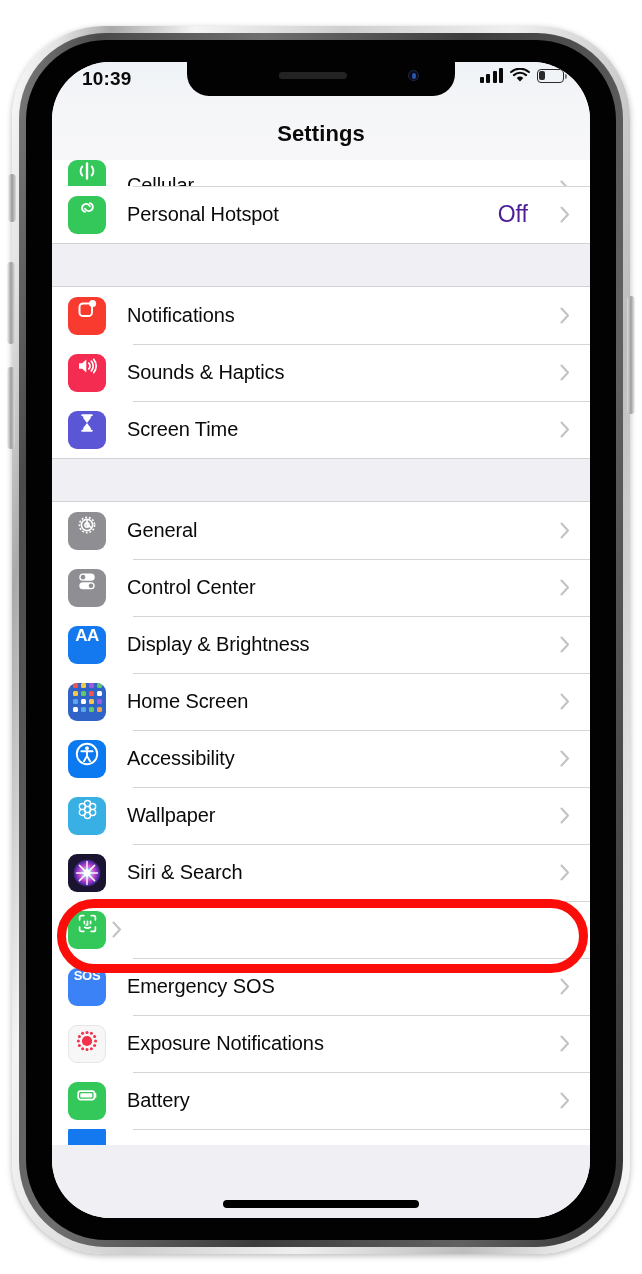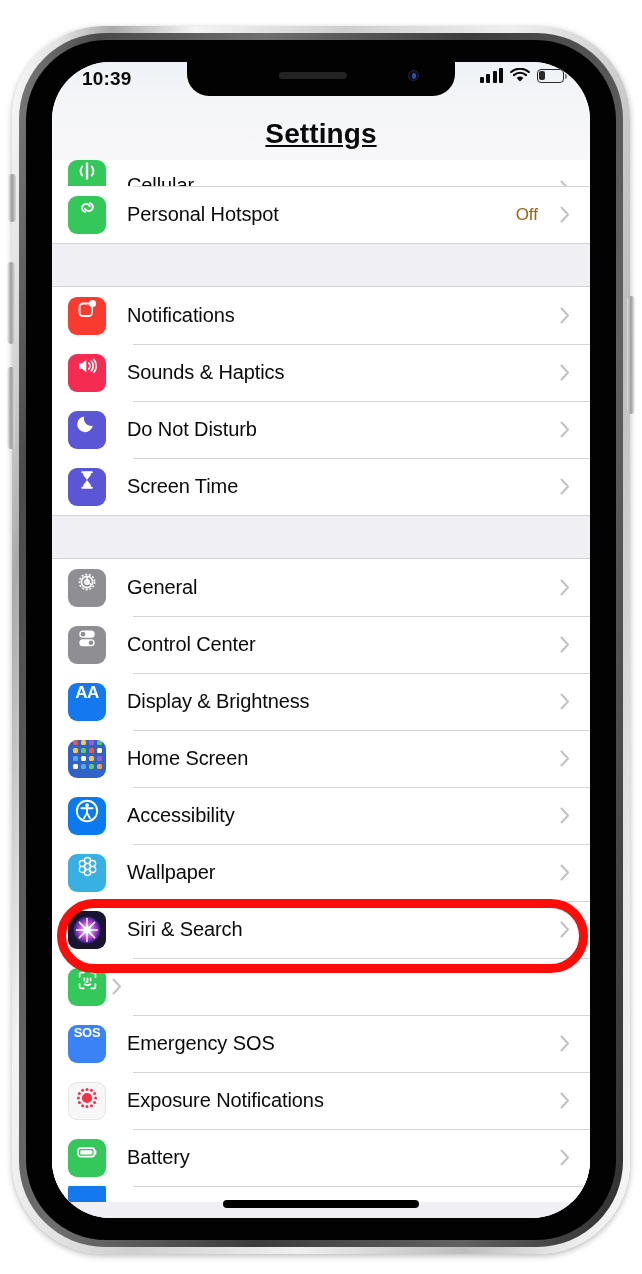--- a/index.html
+++ b/index.html
@@ -204,25 +204,24 @@
     top: 46px; left: 0;
     width: 100%;
     height: 52px;
     background: linear-gradient(180deg,#f5f6f8 0%,#f7f7f9 100%);
     display: flex;
     align-items: center;
     justify-content: center;
     z-index: 30;
   }
   .navbar-title {
-    font-size: 28px;
+    font-size: 22px;
     font-weight: bold;
     color: #0a0a0a;
     letter-spacing: .1px;
-    text-decoration: underline;
   }
 
   
   .list-area {
     position: absolute;
     top: 98px; left: 0;
     width: 100%;
     bottom: 0;
     background: #efeff4;
     overflow: hidden;
@@ -272,23 +271,23 @@
   }
   .row-label {
     flex: 1;
     margin-left: 21px;
     font-size: 20px;
     color: #0a0a0a;
     letter-spacing: -.1px;
     white-space: nowrap;
   }
   .row-value {
-    font-size: 17px;
-    color: #a16207;
-    margin-right: 16px;
+    font-size: 23px;
+    color: #4c1d95;
+    margin-right: 26px;
   }
   .chev {
     width: 22px;
     margin-right: 14px;
     flex: 0 0 22px;
     display:flex; align-items:center; justify-content:center;
   }
   .chev svg { display:block; }
 
   
@@ -445,33 +444,20 @@
             </svg>
           </div>
           <div class="row-label">Sounds &amp; Haptics</div>
           <div class="chev">
             <svg width="10" height="17" viewBox="0 0 10 17">
                 <path d="M1.5 1.5 L8 8.5 L1.5 15.5" stroke="#c2c2c7" stroke-width="2.1" fill="none" stroke-linecap="round" stroke-linejoin="round"></path>
               </svg>
           </div>
         </div>
 
-        <div class="row">
-          <div class="ico" style="background:#5a56d6">
-            <svg width="24" height="24" viewBox="0 0 24 24">
-              <path d="M17.8 14.8 A7.4 7.4 0 0 1 9.2 5.4 a7.9 7.9 0 1 0 8.6 9.4 Z" fill="#fff"></path>
-            </svg>
-          </div>
-          <div class="row-label">Do Not Disturb</div>
-          <div class="chev">
-            <svg width="10" height="17" viewBox="0 0 10 17">
-                <path d="M1.5 1.5 L8 8.5 L1.5 15.5" stroke="#c2c2c7" stroke-width="2.1" fill="none" stroke-linecap="round" stroke-linejoin="round"></path>
-              </svg>
-          </div>
-        </div>
 
         <div class="row">
           <div class="ico" style="background:#5a56d6">
             <svg width="24" height="24" viewBox="0 0 24 24">
               <path d="M7.2 4.2 h9.6 M7.2 19.8 h9.6" stroke="#fff" stroke-width="2" stroke-linecap="round"></path>
               <path d="M8.2 4.6 v2.4 L12 11.9 L8.2 16.9 v2.5 h7.6 v-2.5 L12 11.9 L15.8 7 V4.6 Z" fill="#fff"></path>
             </svg>
           </div>
           <div class="row-label">Screen Time</div>
           <div class="chev">

